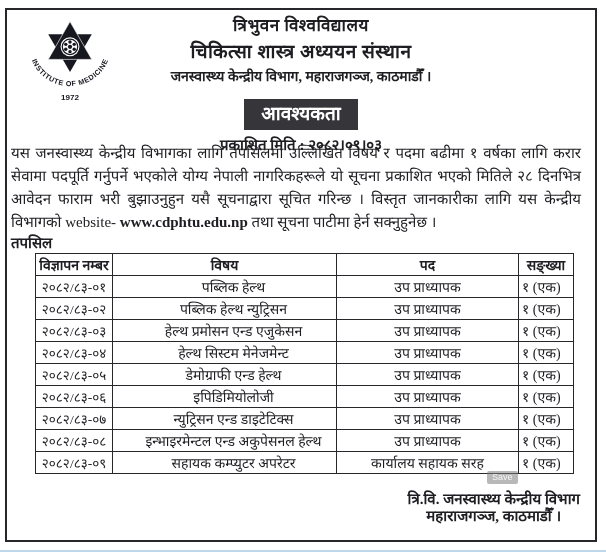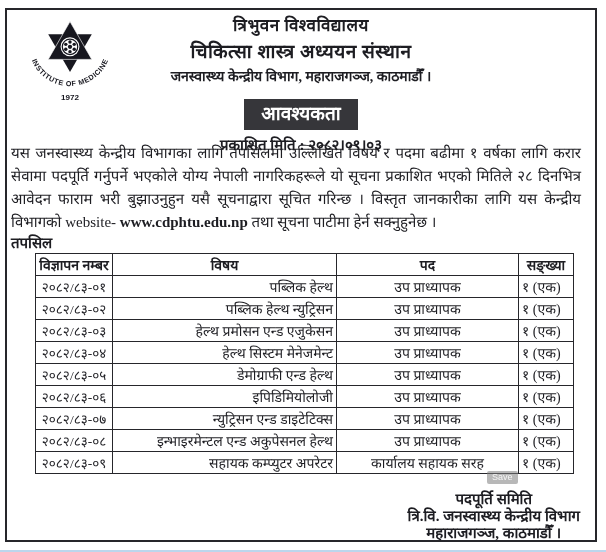--- a/index.html
+++ b/index.html
@@ -36,21 +36,21 @@
   .vtable {
     position:absolute; left:28px; top:243px;
     border-collapse:collapse; table-layout:fixed; width:538px; font-size:14px;
   }
   .vtable th, .vtable td {
     border:1.5px solid #26262b; height:21px; padding:0 3px;
     overflow:hidden; white-space:nowrap;
   }
   .vtable th { font-weight:bold; text-align:center; }
   .vtable td.c0 { text-align:center; font-size:13.5px; }
-  .vtable td.c1 { text-align:right; padding-left:21px; }
+  .vtable td.c1 { text-align:center; padding-left:21px; }
   .vtable td.c2 { text-align:center; }
   .vtable td.c3 { font-size:14px; }
   
   .footer {
     position:absolute; right:15px; top:481px;
     text-align:center; font-weight:bold; font-size:15px; line-height:17px;
     width:max-content;
   }
   
   .save-overlay {
@@ -174,21 +174,20 @@
           <tr>
             <td class="c0">२०८२/८३-०९</td>
             <td class="c1">सहायक कम्प्युटर अपरेटर</td>
             <td class="c2">कार्यालय सहायक सरह</td>
             <td class="c3">१ (एक)</td>
           </tr>
         </tbody>
     </table>
 
     <div class="footer">
-      <div>पदपूर्ति समिति</div>
       <div>त्रि.वि. जनस्वास्थ्य केन्द्रीय विभाग</div>
       <div>महाराजगञ्ज, काठमाडौँ ।</div>
     </div>
 
   </div>
 
   <div class="save-overlay">Save</div>
   <div class="bottom-line"></div>
 </div>
 

